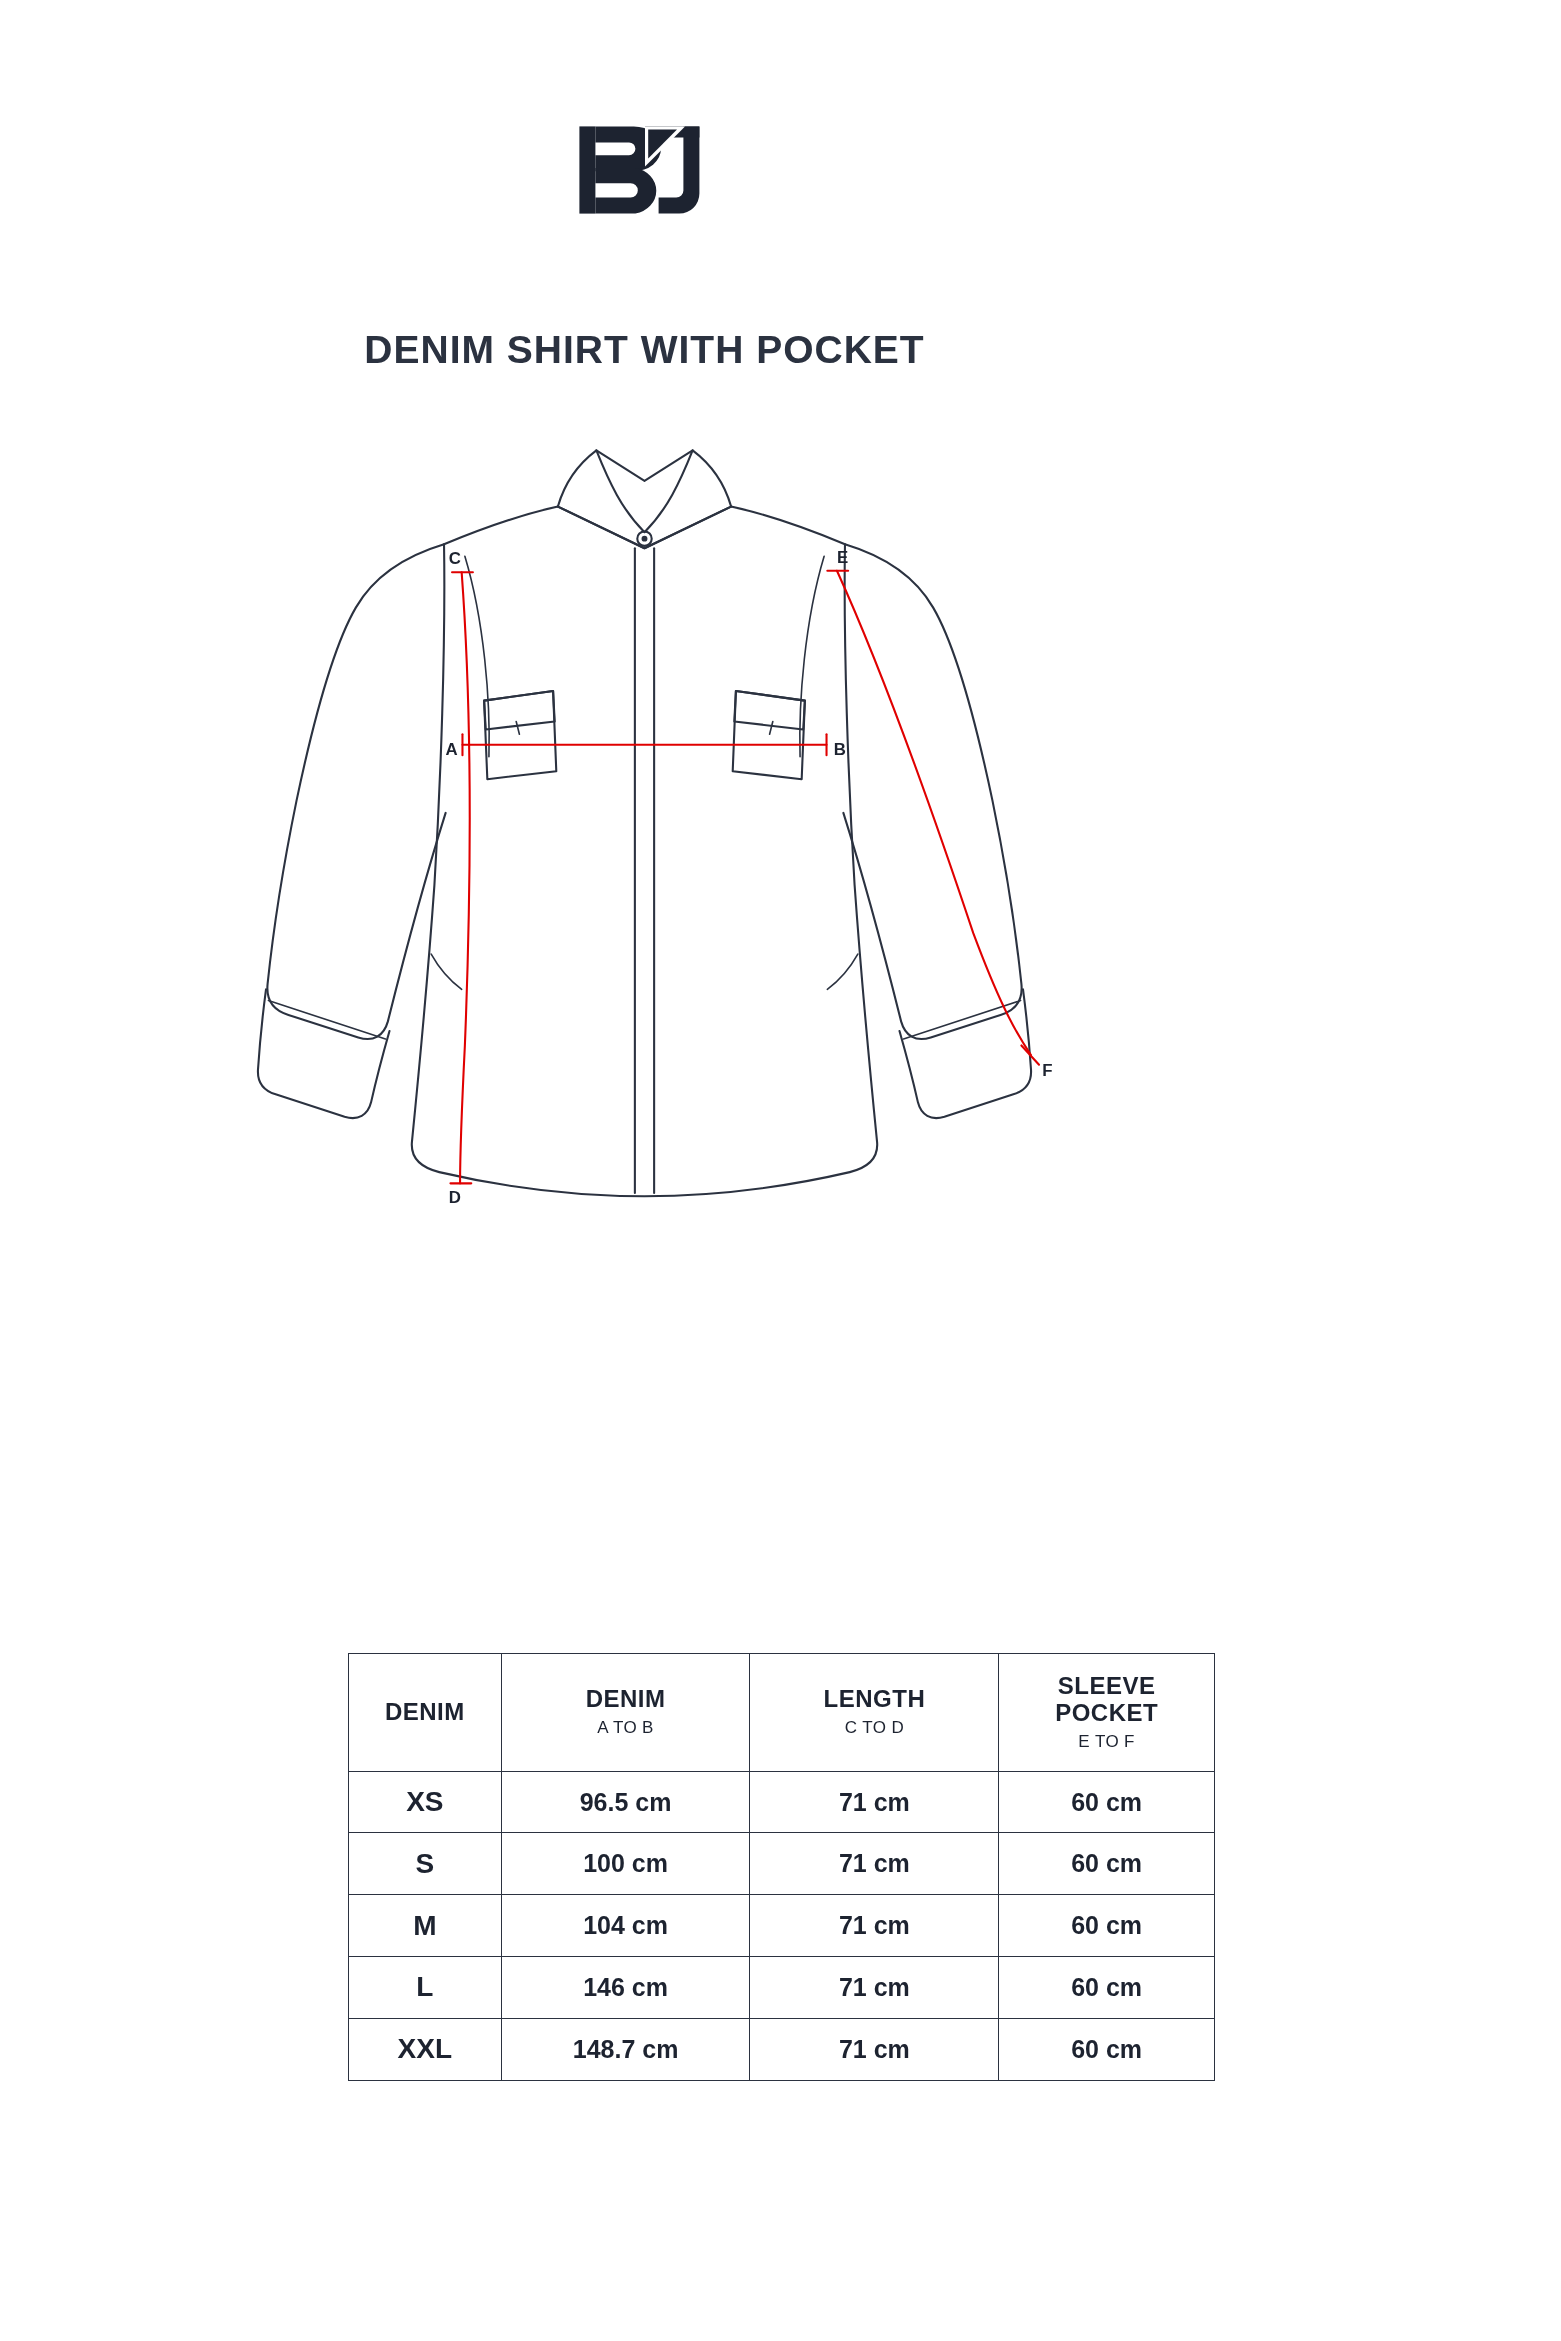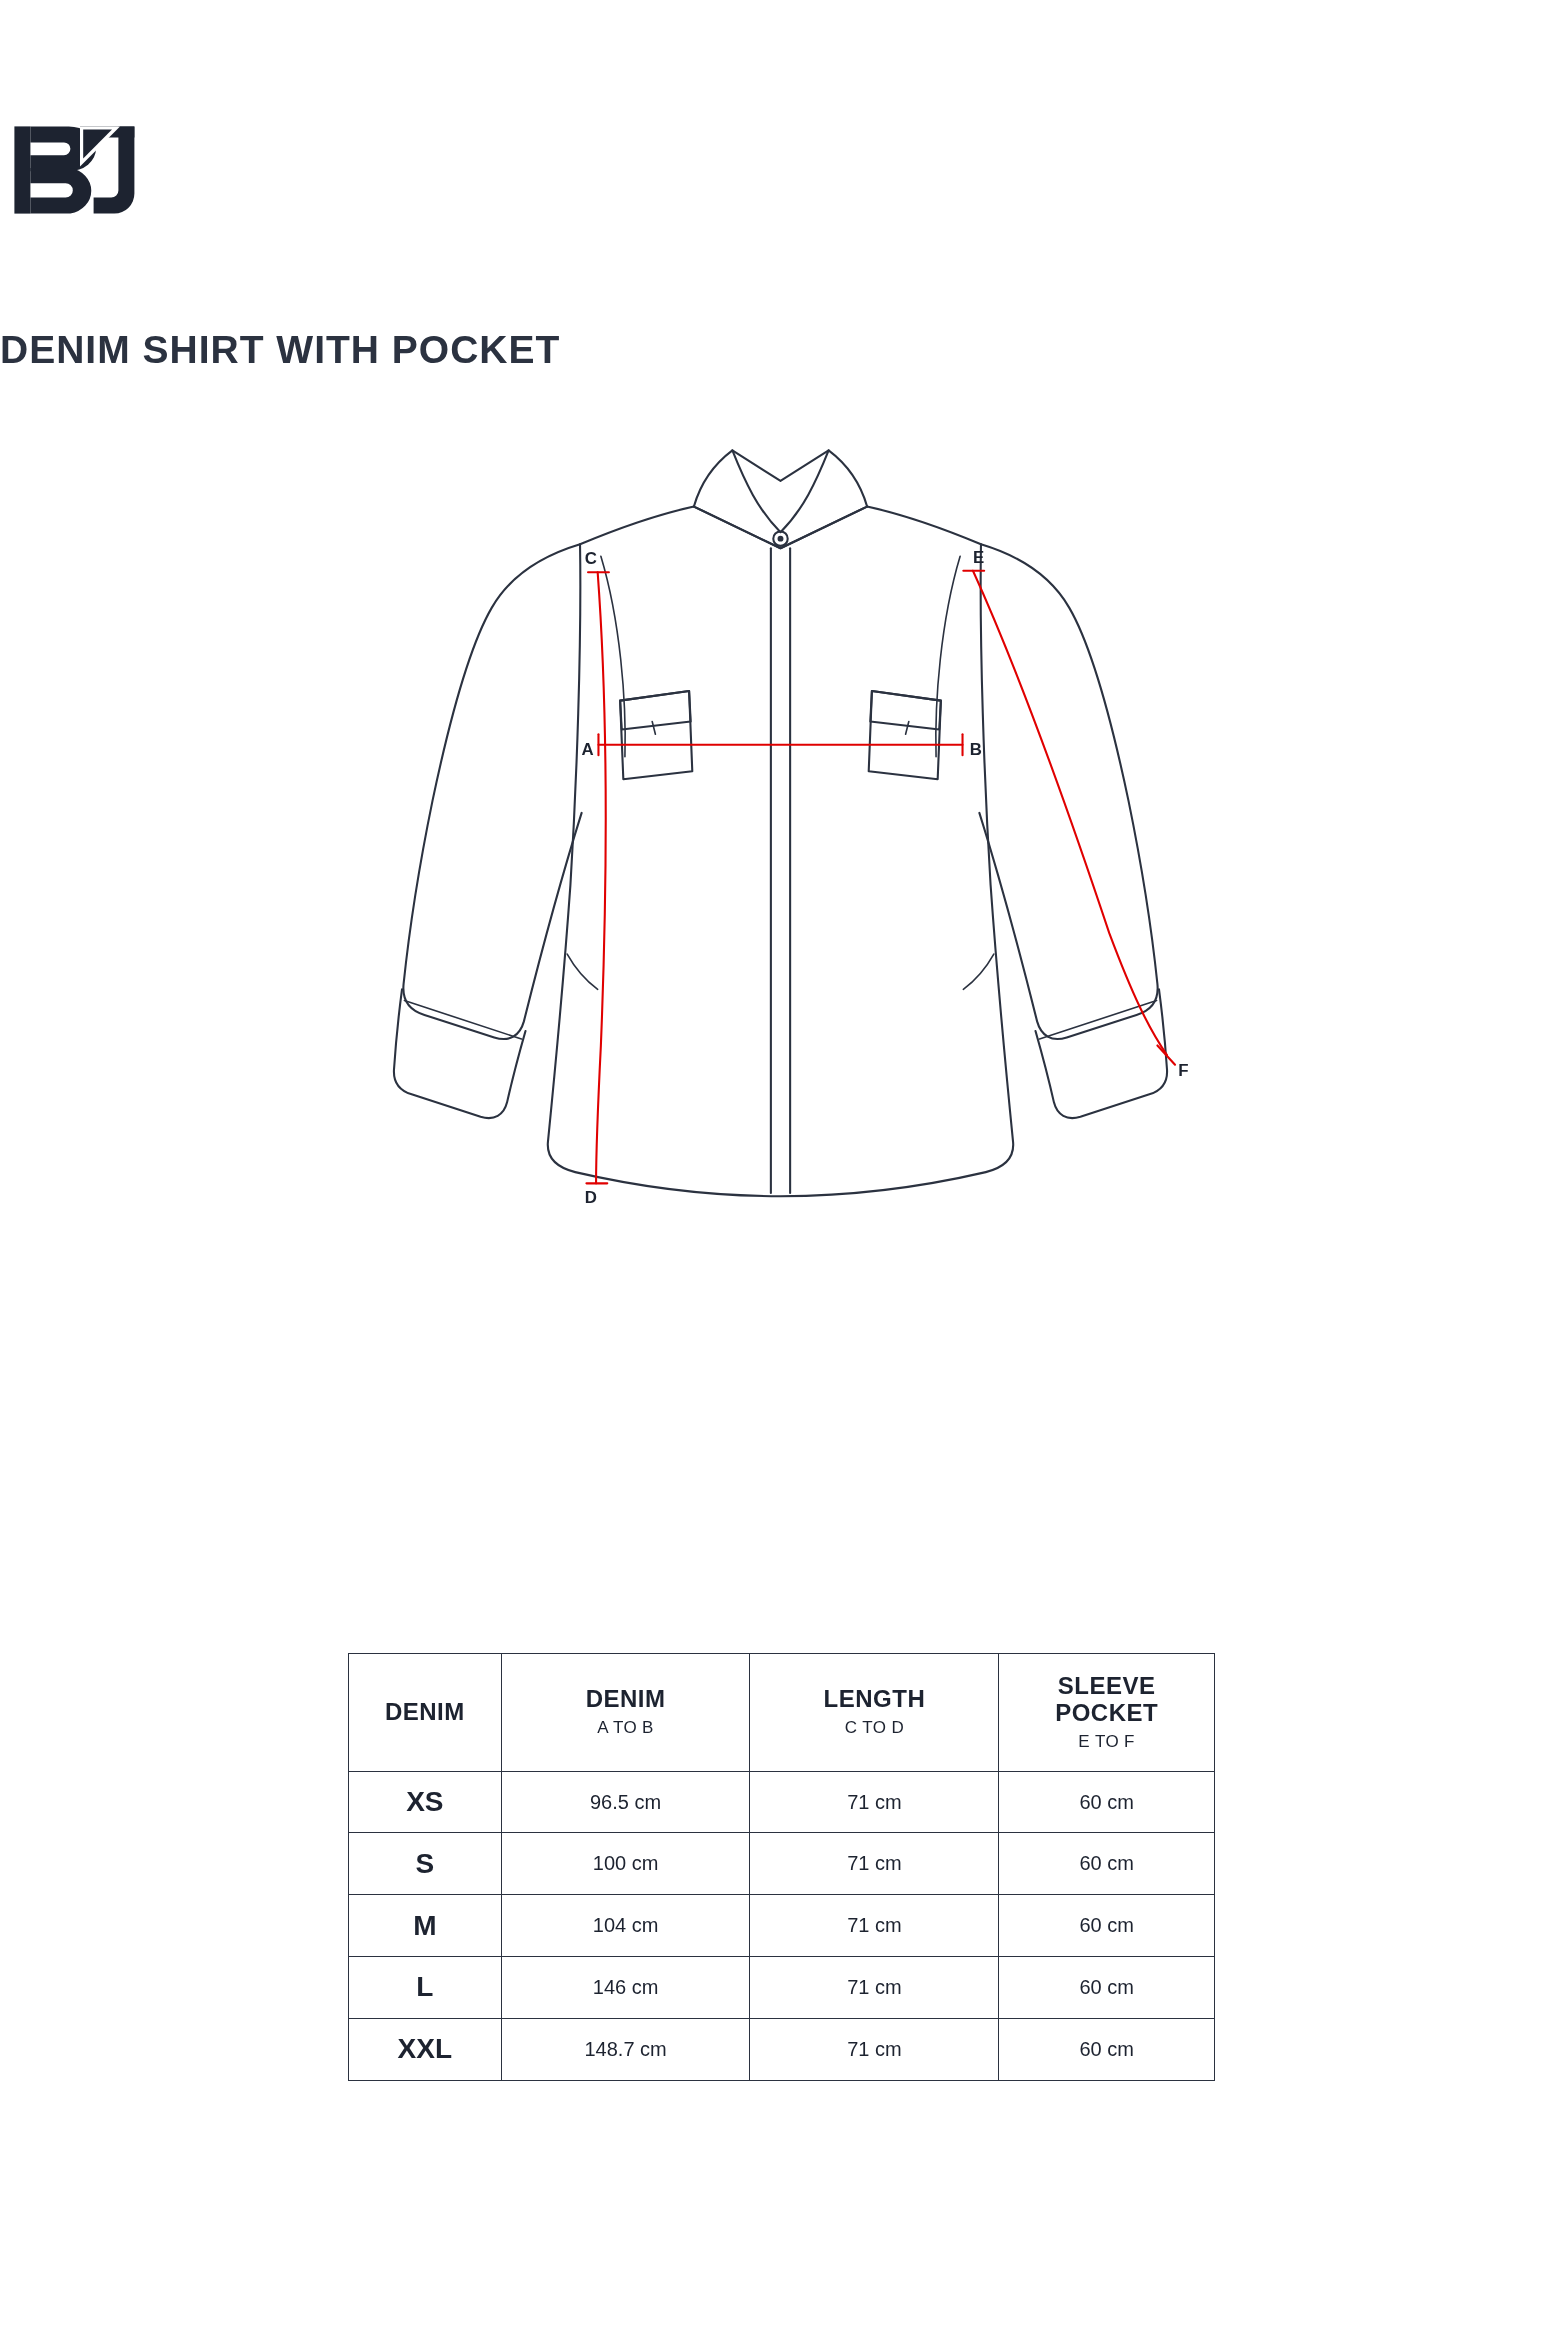--- a/index.html
+++ b/index.html
@@ -15,21 +15,21 @@
     position: relative;
     overflow: hidden;
   }
 
   .page {
     width: 1289px;
     height: 2342px;
     position: relative;
     display: flex;
     flex-direction: column;
-    align-items: flex-start;
+    align-items: center;
   }
 
   
   .logo-wrap {
     margin-top: 120px;
     width: 160px;
     height: 100px;
     display: flex;
     align-items: center;
     justify-content: center;
@@ -89,22 +89,22 @@
   .th-sub {
     display: block;
     font-size: 17px;
     font-weight: 400;
     letter-spacing: 0.4px;
     color: #1d2330;
     margin-top: 4.8px;
   }
   table.size-table tbody td {
     padding: 14.4px 4.8px;
-    font-size: 20px;
-    font-weight: 400;
+    font-size: 25px;
+    font-weight: 700;
     color: #1d2330;
   }
   table.size-table tbody td.size-cell {
     font-size: 28px;
     font-weight: 700;
   }
   col.c1 { width: 143px; }
   col.c2 { width: 233px; }
   col.c3 { width: 233px; }
   col.c4 { width: 202px; }

